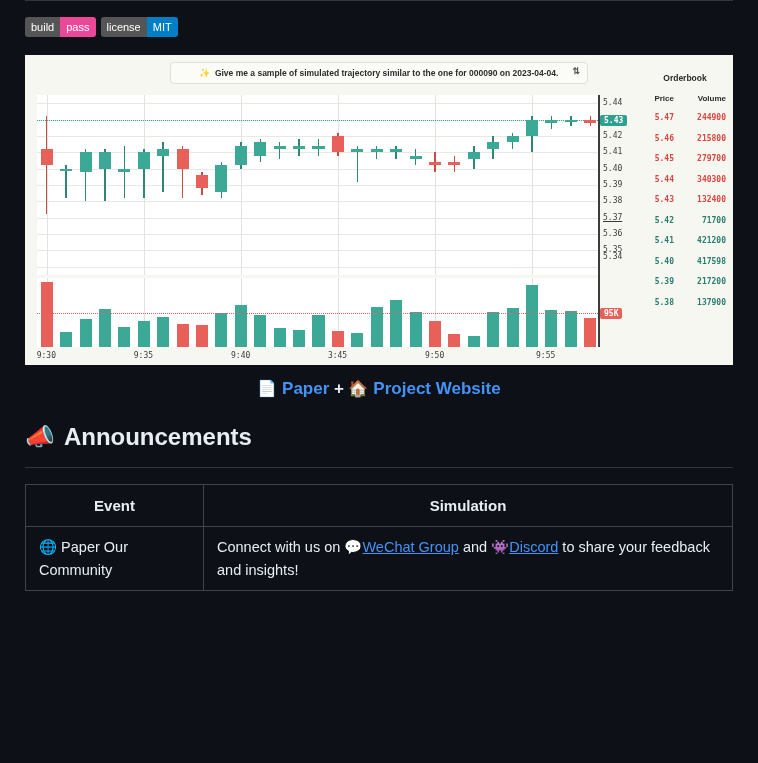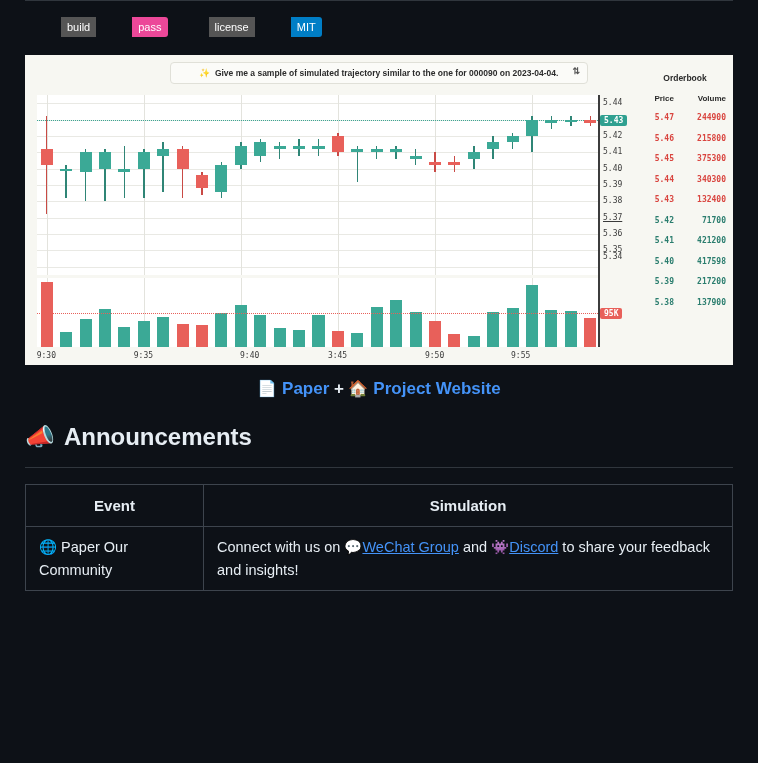--- a/index.html
+++ b/index.html
@@ -26,21 +26,21 @@
     height: 1px; background: #30363d; border: 0;
     margin: 0 0 0 0; width: 708px;
   }
 
   
   .badges { display: flex; gap: 5px; margin: 16px 0 0 0; }
   .badge {
     display: flex; height: 20px; border-radius: 3px; overflow: hidden;
     font-size: 11px; line-height: 20px;
   }
-  .badge .bl, .badge .br { padding: 0 6px; color: #fff; white-space: nowrap; margin-left: 36px; }
+  .badge .bl, .badge .br { padding: 0 6px; color: #fff; white-space: nowrap; }
   .badge .bl { background: #555555; }
 
   
   .figure {
     position: relative;
     width: 708px; height: 310px;
     margin: 18px 0 0 0;
     background: #f7f7f2;
     overflow: hidden;
   }
@@ -362,44 +362,44 @@
         <div class="ytick" style="top: 101.364px;">5.38</div>
         <div class="ytick" style="top: 117.727px; text-decoration: underline;">5.37</div>
         <div class="ytick" style="top: 134.091px;">5.36</div>
         <div class="ytick" style="top: 150.455px;">5.35</div>
         <div class="ytick" style="top: 157px;">5.34</div>
         <div class="ytick vol" style="top: 212.694px;">95K</div>
       </div>
     <div class="xaxis" id="xaxis">
         <div class="xtick" style="left: -0.293103px;">9:30</div>
         <div class="xtick" style="left: 96.7759px;">9:35</div>
-        <div class="xtick" style="left: 203px;">9:40</div>
+        <div class="xtick" style="left: 194px;">9:40</div>
         <div class="xtick" style="left: 290.914px;">3:45</div>
         <div class="xtick" style="left: 387.983px;">9:50</div>
-        <div class="xtick" style="left: 474px;">9:55</div>
+        <div class="xtick" style="left: 499px;">9:55</div>
       </div>
 
     <div class="orderbook">
       <div class="ob-title">Orderbook</div>
       <div class="ob-head">
         <span class="ob-c1">Price</span>
         <span class="ob-c2">Volume</span>
       </div>
       <div id="ob-rows">
           <div class="ob-row ask">
             <span class="ob-c1">5.47</span>
             <span class="ob-c2">244900</span>
           </div>
           <div class="ob-row ask">
             <span class="ob-c1">5.46</span>
             <span class="ob-c2">215800</span>
           </div>
           <div class="ob-row ask">
             <span class="ob-c1">5.45</span>
-            <span class="ob-c2">375300</span>
+            <span class="ob-c2">279700</span>
           </div>
           <div class="ob-row ask">
             <span class="ob-c1">5.44</span>
             <span class="ob-c2">340300</span>
           </div>
           <div class="ob-row ask">
             <span class="ob-c1">5.43</span>
             <span class="ob-c2">132400</span>
           </div>
           <div class="ob-row bid">

